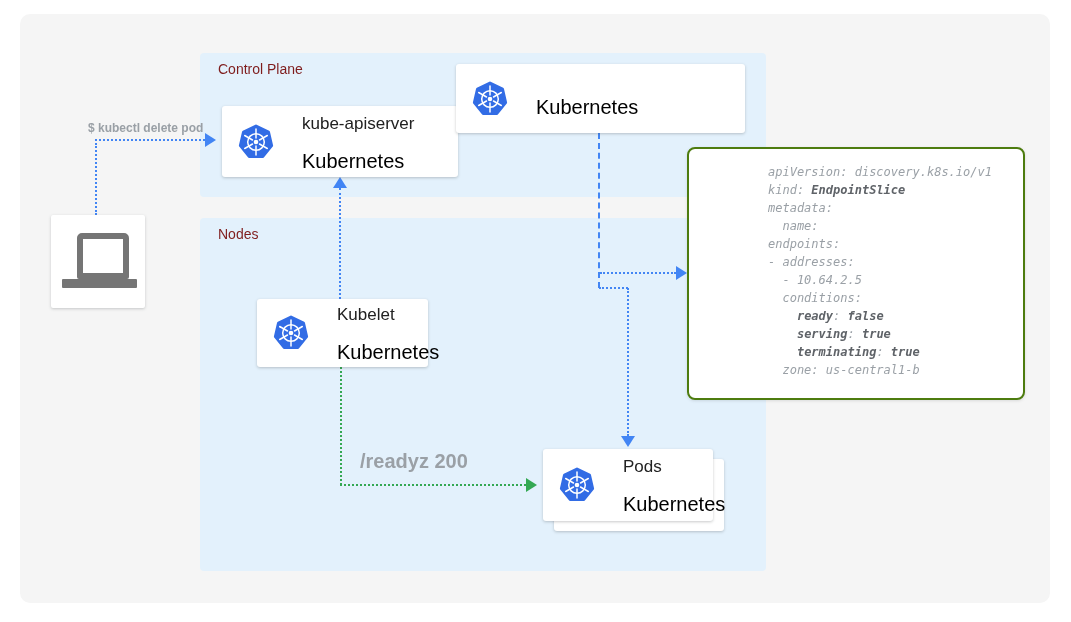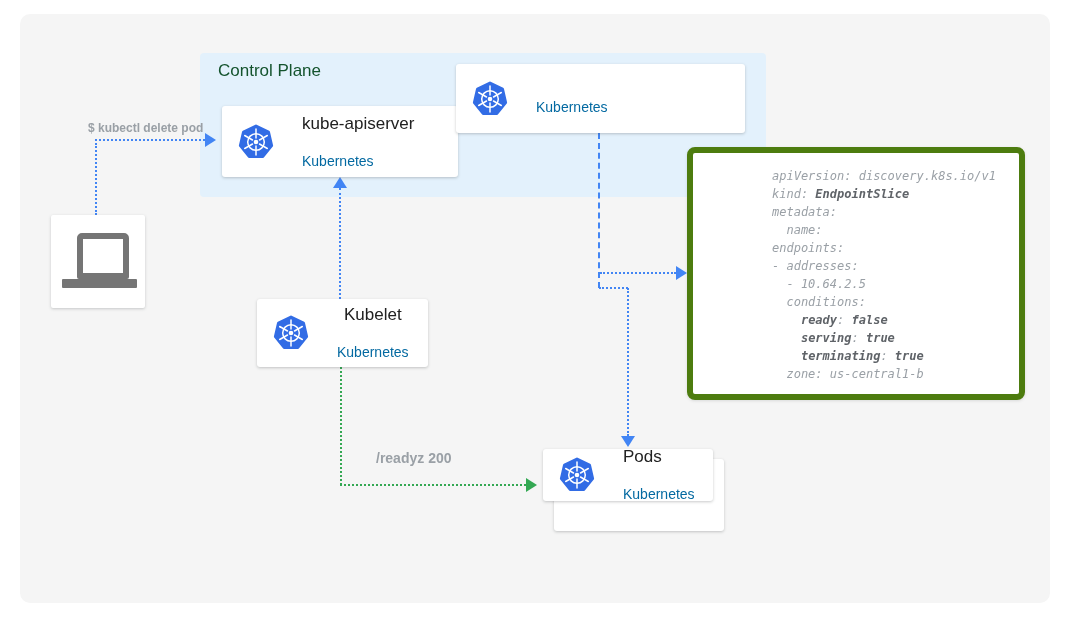--- a/index.html
+++ b/index.html
@@ -5,62 +5,62 @@
   * { margin:0; padding:0; box-sizing:border-box; }
   html,body { background:#ffffff; font-family:"Liberation Sans", sans-serif; }
   #canvas { position:relative; width:1071px; height:622px; background:#ffffff; overflow:hidden; }
 
   .backdrop { position:absolute; left:20px; top:14px; width:1030px; height:589px;
               background:#f5f5f5; border-radius:10px; }
 
   .panel { position:absolute; background:#e3f1fc; border-radius:4px; }
   .panel-control { left:200px; top:53px; width:566px; height:144px; }
   .panel-nodes   { left:200px; top:218px; width:566px; height:353px; }
-  .panel-label { position:absolute; left:18px; top:8px; font-size:17px; color:#14532d; }
+  .panel-label { position:absolute; left:18px; top:8px; font-size:14px; color:#7f1d1d; }
 
   .card { position:absolute; background:#ffffff; border-radius:3px;
           box-shadow:0 1px 3px rgba(60,64,67,.28); display:flex; align-items:center; }
   .card .k8s { flex:0 0 auto; width:36px; height:36px; margin-left:16px; }
   .card .txt { margin-left:28px; }
   .card .title { font-size:17px; color:#212121; line-height:21px; }
-  .card .subtitle { font-size:14px; color:#0369a1; line-height:19px; margin-top:18px; }
+  .card .subtitle { font-size:20px; color:#000000; line-height:19px; margin-top:18px; }
 
   .card-apiserver { left:222px; top:106px; width:236px; height:71px; z-index:4; }
   .card-esc       { left:456px; top:64px;  width:289px; height:69px; z-index:4; }
-  .card-kubelet   { left:257px; top:299px; width:171px; height:68px; z-index:4;text-align:center; }
-  .card-pods      { left:543px; top:449px; width:170px; height:52px; z-index:4; }
+  .card-kubelet   { left:257px; top:299px; width:171px; height:68px; z-index:4; }
+  .card-pods      { left:543px; top:449px; width:170px; height:72px; z-index:4; }
   .card-pods-back { position:absolute; left:554px; top:459px; width:170px; height:72px;
                     background:#ffffff; border-radius:3px; box-shadow:0 1px 3px rgba(60,64,67,.28); z-index:3; }
 
   .terminal-card { position:absolute; left:51px; top:215px; width:94px; height:93px;
                    background:#ffffff; border-radius:2px; box-shadow:0 1px 3px rgba(60,64,67,.25); z-index:4; }
   .laptop-screen { position:absolute; left:26px; top:18px; width:52px; height:46px;
                    border:6px solid #757575; border-radius:5px 5px 2px 2px; background:#ffffff; }
   .laptop-base { position:absolute; left:11px; top:64px; width:75px; height:9px;
                  background:#757575; border-radius:1px; }
 
   .edge-label { position:absolute; font-weight:bold; color:#9aa0a6; z-index:5; }
   .label-kubectl { left:88px; top:121px; font-size:12px; }
-  .label-readyz  { left:376px; top:450px; font-size:14px; }
+  .label-readyz  { left:360px; top:450px; font-size:20px; }
 
   .line { position:absolute; z-index:2; }
   .dot-b-h { border-top:2px dotted #4285f4; height:0; }
   .dot-b-v { border-left:2px dotted #4285f4; width:0; }
   .dash-b-v { border-left:2px dashed #4285f4; width:0; }
   .dot-g-h { border-top:2px dotted #34a853; height:0; }
   .dot-g-v { border-left:2px dotted #34a853; width:0; }
 
   .arrow { position:absolute; width:0; height:0; z-index:2; }
   .ar-right-b { border-left:11px solid #4285f4; border-top:7px solid transparent; border-bottom:7px solid transparent; }
   .ar-up-b    { border-bottom:11px solid #4285f4; border-left:7px solid transparent; border-right:7px solid transparent; }
   .ar-down-b  { border-top:11px solid #4285f4; border-left:7px solid transparent; border-right:7px solid transparent; }
   .ar-right-g { border-left:11px solid #34a853; border-top:7px solid transparent; border-bottom:7px solid transparent; }
 
   .yaml-card { position:absolute; left:687px; top:147px; width:338px; height:253px;
-               background:#ffffff; border:6px solid #4d7c0f; border-radius:8px;
+               background:#ffffff; border:2px solid #4d7c0f; border-radius:8px;
                box-shadow:0 1px 3px rgba(60,64,67,.15); z-index:5; }
   .yaml-code { position:absolute; left:79px; top:14px;
                font-family:"DejaVu Sans Mono", monospace; font-style:italic;
                font-size:12px; line-height:18px; color:#9aa0a6; white-space:pre; }
   .yaml-code .b { font-weight:bold; color:#5f6368;margin-top:46px; }
 
   .pos-l1v { left:95px;  top:143px; height:72px; }
   .pos-l1h { left:95px;  top:139px; width:110px; }
   .pos-l1a { left:205px; top:133px; }
   .pos-l2v { left:339px; top:188px; height:111px; }
@@ -79,20 +79,23 @@
 <body>
 
 <div id="canvas">
 
   <div class="backdrop"></div>
 
   <div class="panel panel-control">
     <div class="panel-label">Control Plane</div>
   </div>
 
+  <div class="panel panel-nodes">
+    <div class="panel-label">Nodes</div>
+  </div>
 
   <div class="terminal-card">
     <div>
       <div class="laptop-screen"></div>
       <div class="laptop-base"></div>
     </div>
   </div>
   <div class="edge-label label-kubectl">$ kubectl delete pod</div>
 
   <div class="line dot-b-v pos-l1v"></div>

